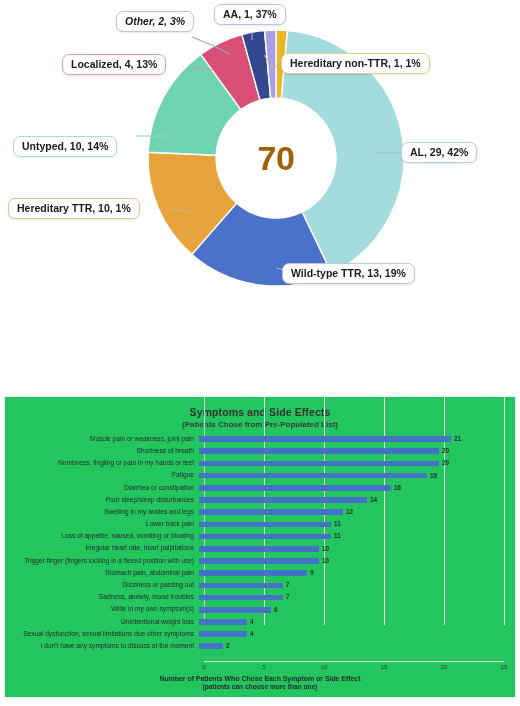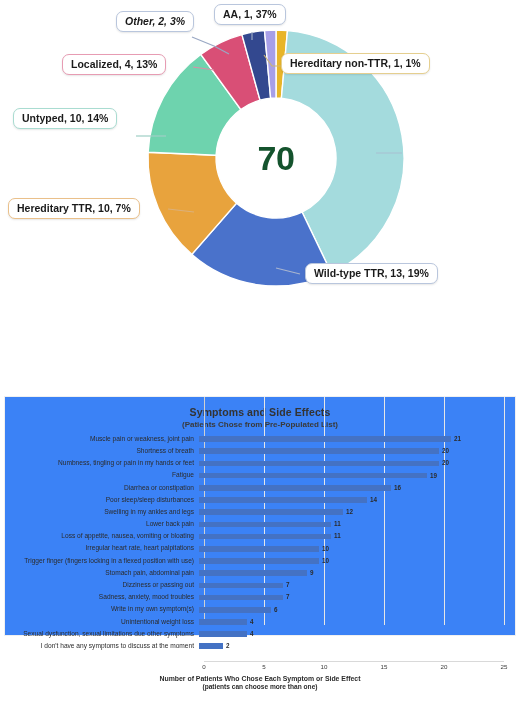--- a/index.html
+++ b/index.html
@@ -29,21 +29,21 @@
   #donut-svg { display: block; }
   #donut-center-value {
     position: absolute;
     left: 0; top: 0;
     width: 260px; height: 260px;
     display: flex;
     align-items: center;
     justify-content: center;
     font-size: 34px;
     font-weight: bold;
-    color: #14532d;
+    color: #a16207;
     letter-spacing: -0.5px;
     pointer-events: none;
   }
 
   .callout {
     position: absolute;
     background: #ffffff;
     border: 1.4px solid #b9c6dd;
     border-radius: 7px;
     padding: 3px 8px 4px 8px;
@@ -57,22 +57,22 @@
 
   .leader {
     position: absolute;
     pointer-events: none;
   }
 
   
   #bar-section {
     position: absolute;
     left: 4px; top: 396px;
-    width: 512px; height: 240px;
-    background: #3b82f6;
+    width: 512px; height: 302px;
+    background: #22c55e;
     border: 1px solid #f0f0f0;
     box-sizing: border-box;
   }
   #bar-title {
     text-align: center;
     font-size: 10.5px;
     font-weight: bold;
     color: #333333;
     margin-top: 9px;
     letter-spacing: 0.1px;
@@ -204,26 +204,27 @@
   </svg>
 
   <div class="callout" style="left:116px; top:11px;font-style:italic;">Other, 2, 3%</div>
 
   <div class="callout" style="left:214px; top:4px;">AA, 1, 37%</div>
 
   <div class="callout" style="left:281px; top:53px; border-color:#e5cf8f;">Hereditary non-TTR, 1, 1%</div>
 
   <div class="callout" style="left:62px; top:54px; border-color:#e79cb3;">Localized, 4, 13%</div>
 
-  <div class="callout" style="left:13px; top:108px; border-color:#a9dcd1;">Untyped, 10, 14%</div>
-
-
-  <div class="callout" style="left:8px; top:198px; border-color:#eac08a;">Hereditary TTR, 10, 7%</div>
-
-  <div class="callout" style="left:305px; top:263px;">Wild-type TTR, 13, 19%</div>
+  <div class="callout" style="left:13px; top:136px; border-color:#a9dcd1;">Untyped, 10, 14%</div>
+
+  <div class="callout" style="left:401px; top:142px; border-color:#b7cfdd;">AL, 29, 42%</div>
+
+  <div class="callout" style="left:8px; top:198px; border-color:#eac08a;">Hereditary TTR, 10, 1%</div>
+
+  <div class="callout" style="left:282px; top:263px;">Wild-type TTR, 13, 19%</div>
 </div>
 
 <div id="bar-section">
   <div id="bar-title">Symptoms and Side Effects</div>
   <div id="bar-subtitle">(Patients Chose from Pre-Populated List)</div>
 
   <div id="gridlines">
       <div class="gridline axis0" style="left: 0px;"></div>
       <div class="gridline" style="left: 60px;"></div>
       <div class="gridline" style="left: 120px;"></div>

